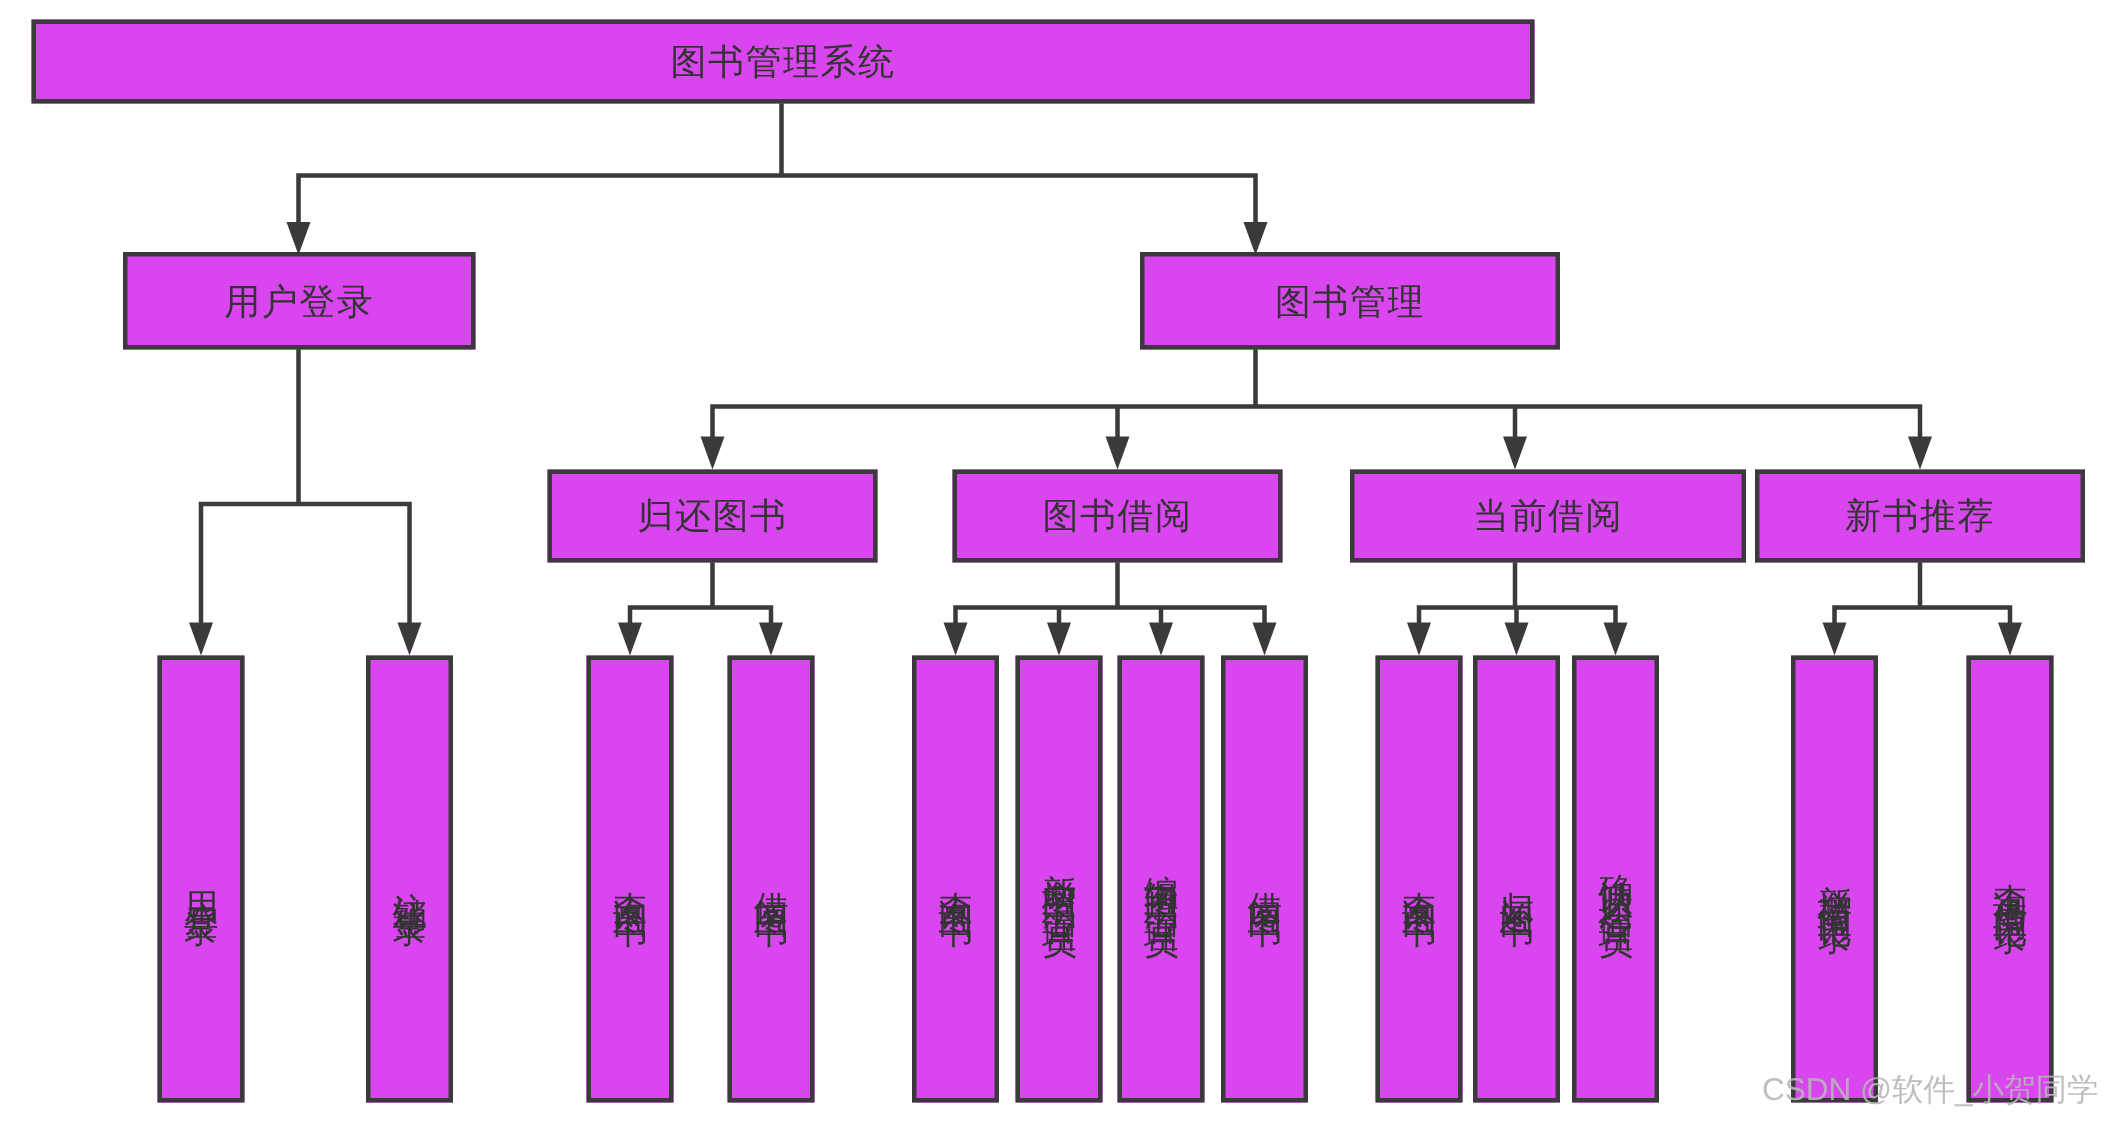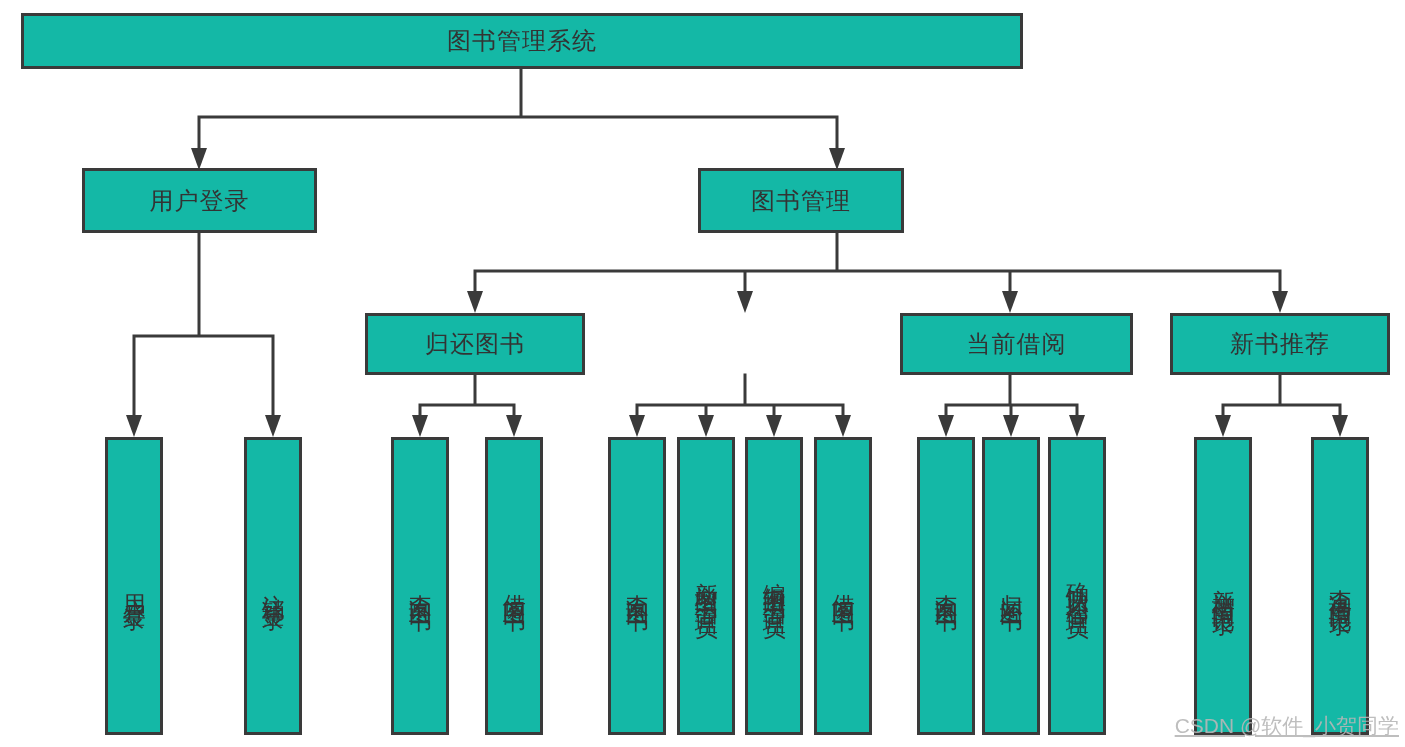--- a/index.html
+++ b/index.html
@@ -20,21 +20,21 @@
     left: 0;
     top: 0;
     width: 1405px;
     height: 747px;
     z-index: 1;
   }
   .box {
     position: absolute;
     box-sizing: border-box;
     border: 3px solid #3a3a3a;
-    background: #14b8a6;
+    background: #d946ef;
     display: flex;
     align-items: center;
     justify-content: center;
     color: #333333;
     z-index: 2;
   }
   .hbox {
     font-size: 24px;
     letter-spacing: 1px;
   }
@@ -48,21 +48,20 @@
   }
   .watermark {
     position: absolute;
     right: 6px;
     bottom: 7px;
     font-size: 21px;
     color: #b7b7b7;
     opacity: 0.9;
     z-index: 3;
     white-space: nowrap;
-    text-decoration: underline;
   }
 </style>
 </head>
 <body>
 
 <div class="stage">
 
   <svg class="connectors" viewBox="0 0 1405 747" xmlns="http://www.w3.org/2000/svg">
     <g stroke="#3a3a3a" stroke-width="3" fill="none" stroke-linecap="square">
 
@@ -103,28 +102,31 @@
     </g>
   </svg>
 
   <div class="box hbox" style="left:21px;top:13px;width:1002px;height:56px">
     <span>图书管理系统</span>
   </div>
 
   <div class="box hbox" style="left:82px;top:168px;width:235px;height:65px">
     <span>用户登录</span>
   </div>
-  <div class="box hbox" style="left:698px;top:168px;width:206px;height:65px">
+  <div class="box hbox" style="left:760px;top:168px;width:280px;height:65px">
     <span>图书管理</span>
   </div>
 
   <div class="box hbox" style="left:365px;top:313px;width:220px;height:62px">
     <span>归还图书</span>
   </div>
-  <div class="box hbox" style="left:900px;top:313px;width:233px;height:62px">
+  <div class="box hbox" style="left:635px;top:313px;width:220px;height:62px">
+    <span>图书借阅</span>
+  </div>
+  <div class="box hbox" style="left:900px;top:313px;width:264px;height:62px">
     <span>当前借阅</span>
   </div>
   <div class="box hbox" style="left:1170px;top:313px;width:220px;height:62px">
     <span>新书推荐</span>
   </div>
 
   <div class="box vbox" style="left:105px;top:437px;width:58px;height:298px">
     <span>用户登录</span>
   </div>
   <div class="box vbox" style="left:244px;top:437px;width:58px;height:298px">

